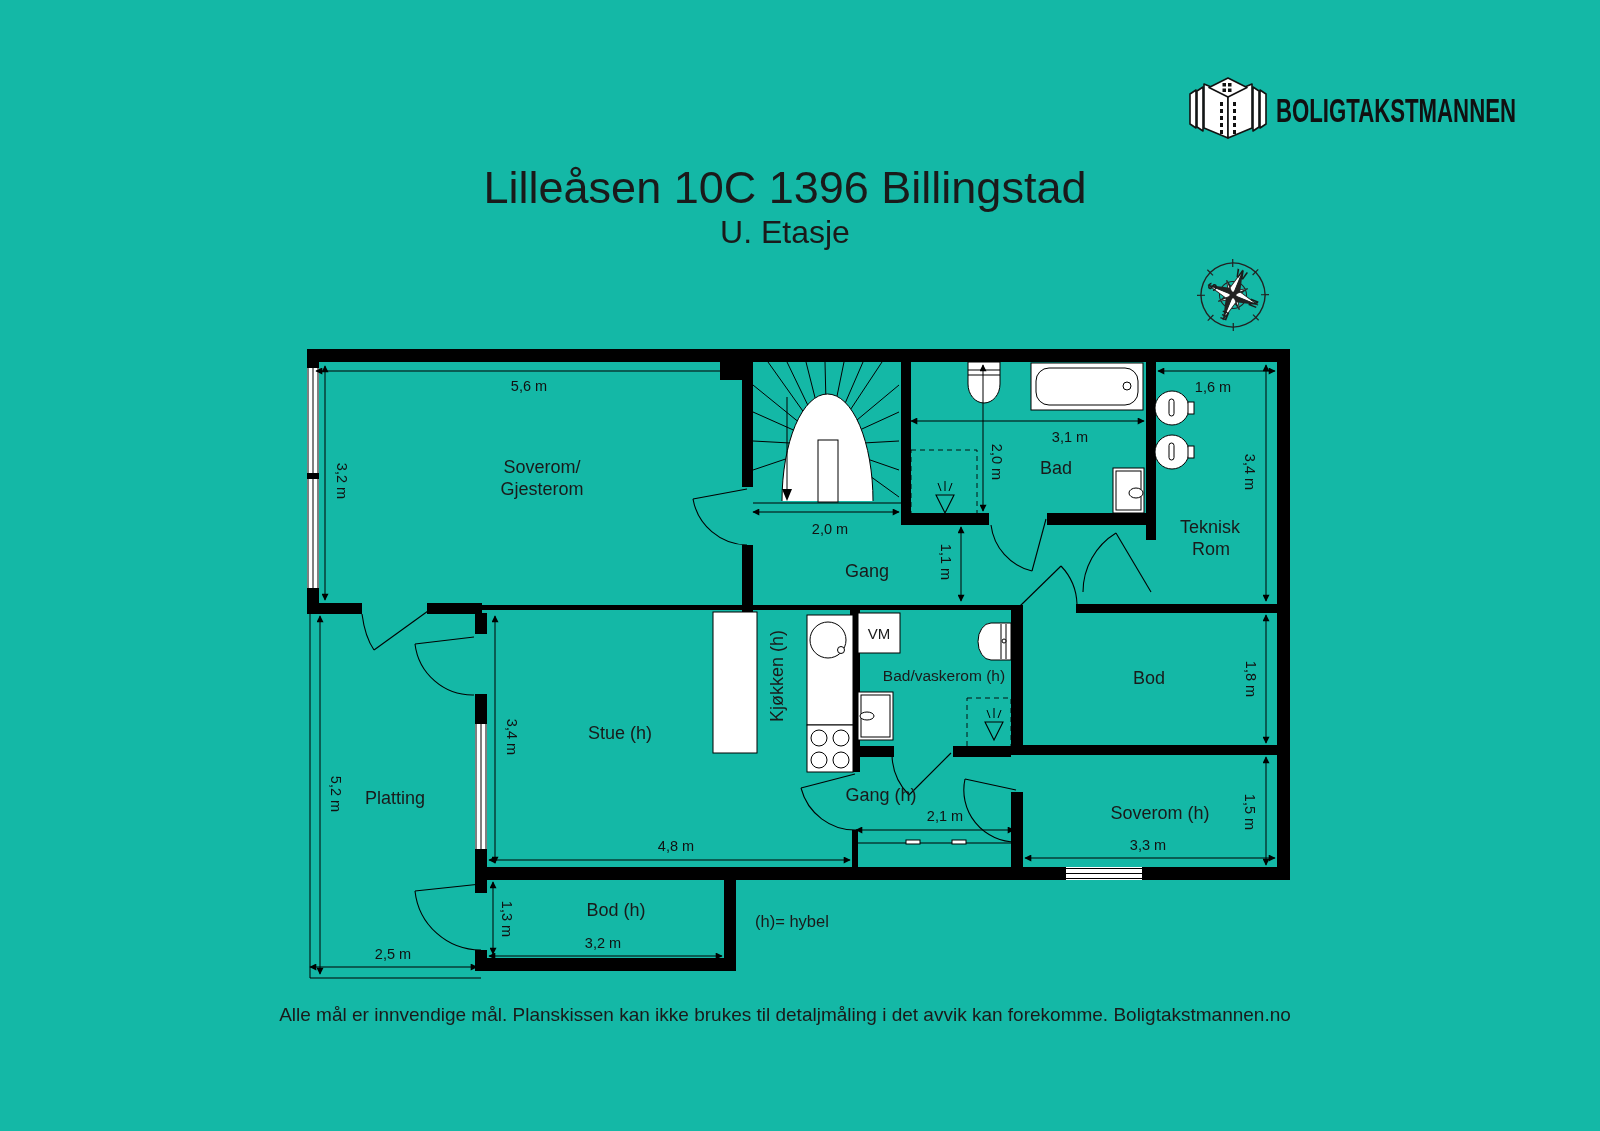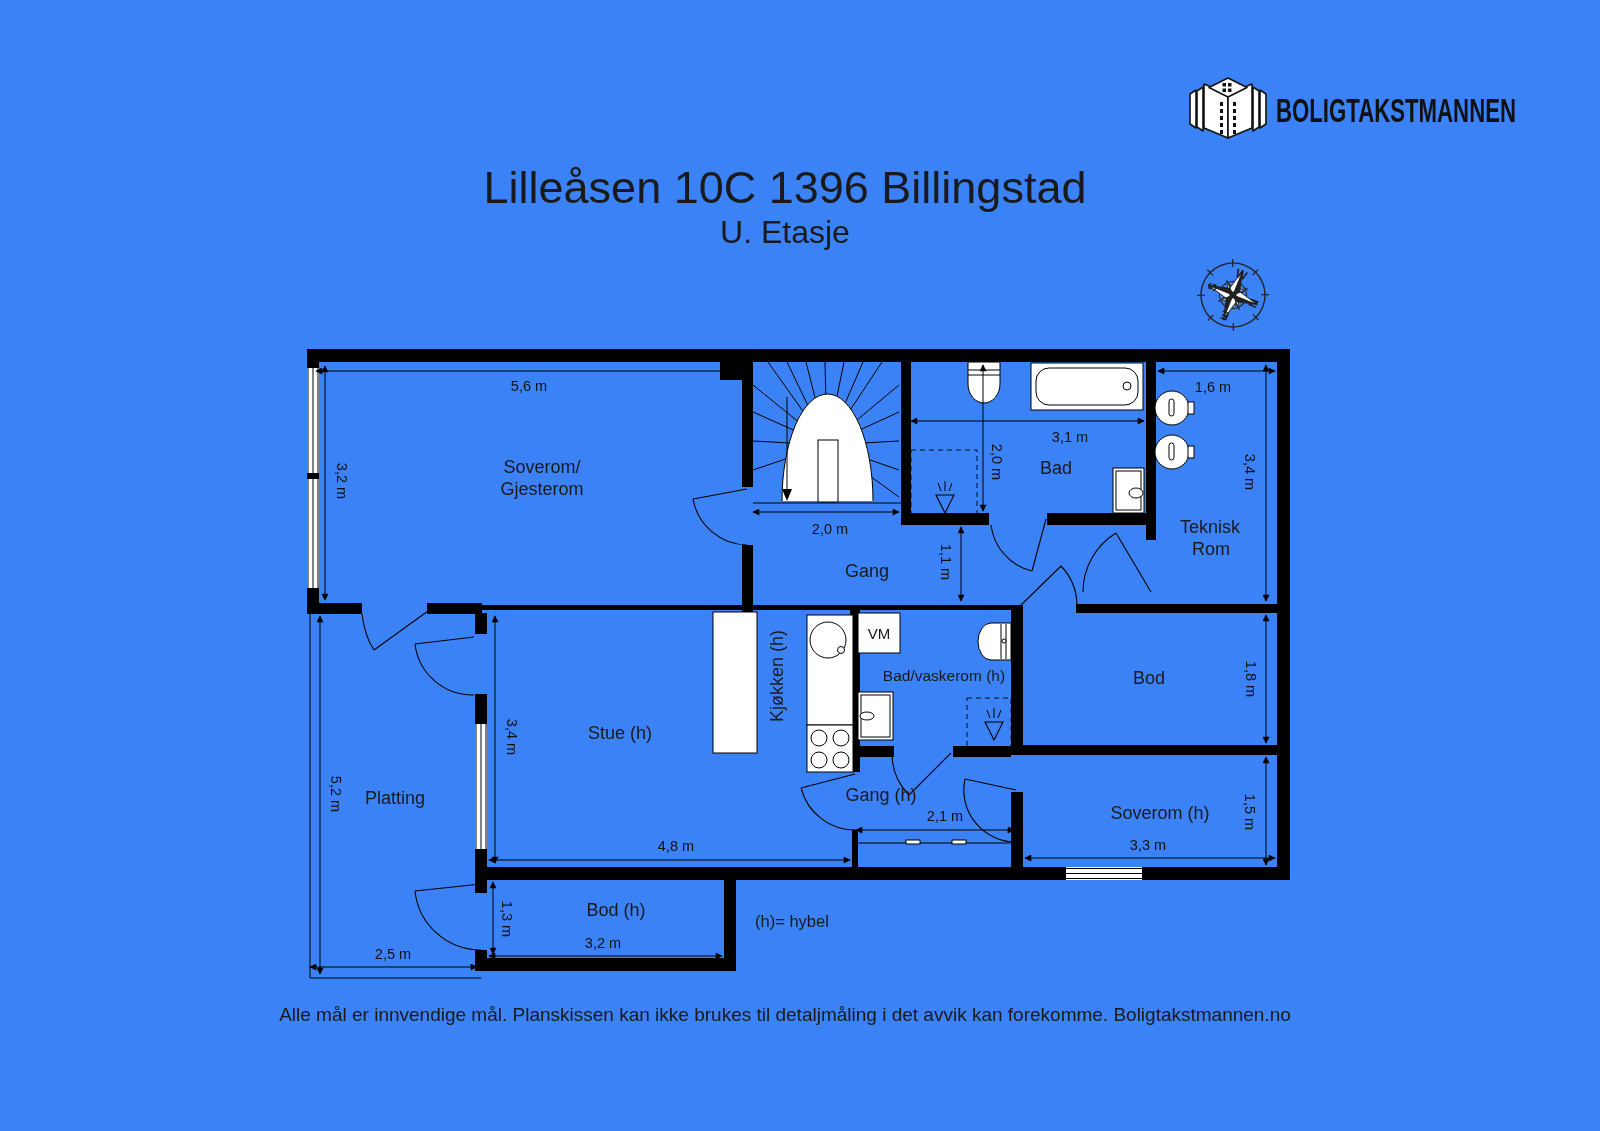--- a/index.html
+++ b/index.html
@@ -1,16 +1,16 @@
 <!DOCTYPE html>
 <html><head>
 <meta charset="utf-8">
 <style>
   html,body{margin:0;padding:0;background:#fff;}
-  .page{position:relative;width:1600px;height:1131px;background:#3b82f6;overflow:hidden;
+  .page{position:relative;width:1600px;height:1131px;background:#14b8a6;overflow:hidden;
         font-family:"Liberation Sans", sans-serif;}
   svg{position:absolute;left:0;top:0;}
   svg text{font-family:"Liberation Sans", sans-serif;fill:#1a1a1a;}
   .room-label{font-size:18px;}
   .room-label-sm{font-size:15.5px;}
   .dim-label{font-size:14.5px;fill:#111;}
   .title-text{font-size:45px;}
   .subtitle-text{font-size:32px;}
   .footer-text{font-size:19px;}
   .brand-text{font-size:33px;font-weight:bold;fill:#111;}

